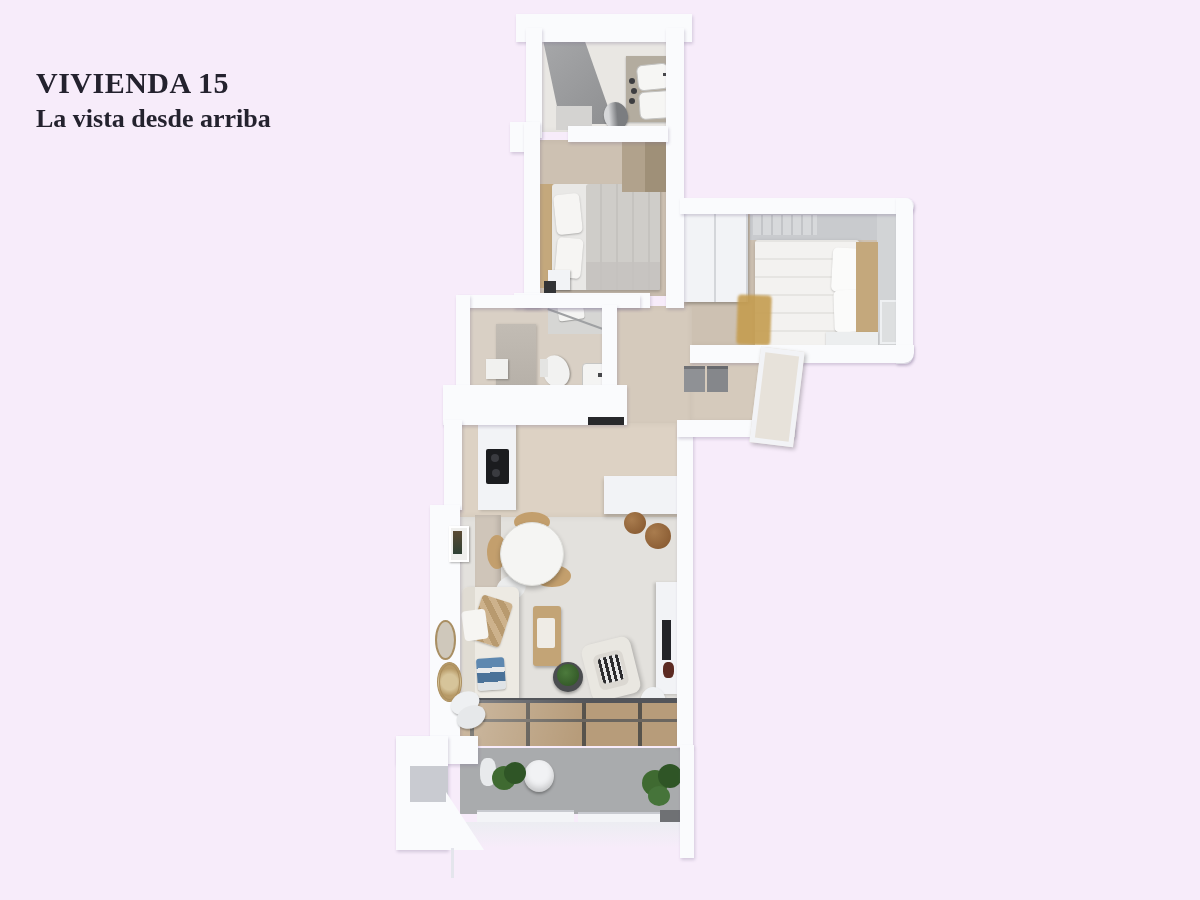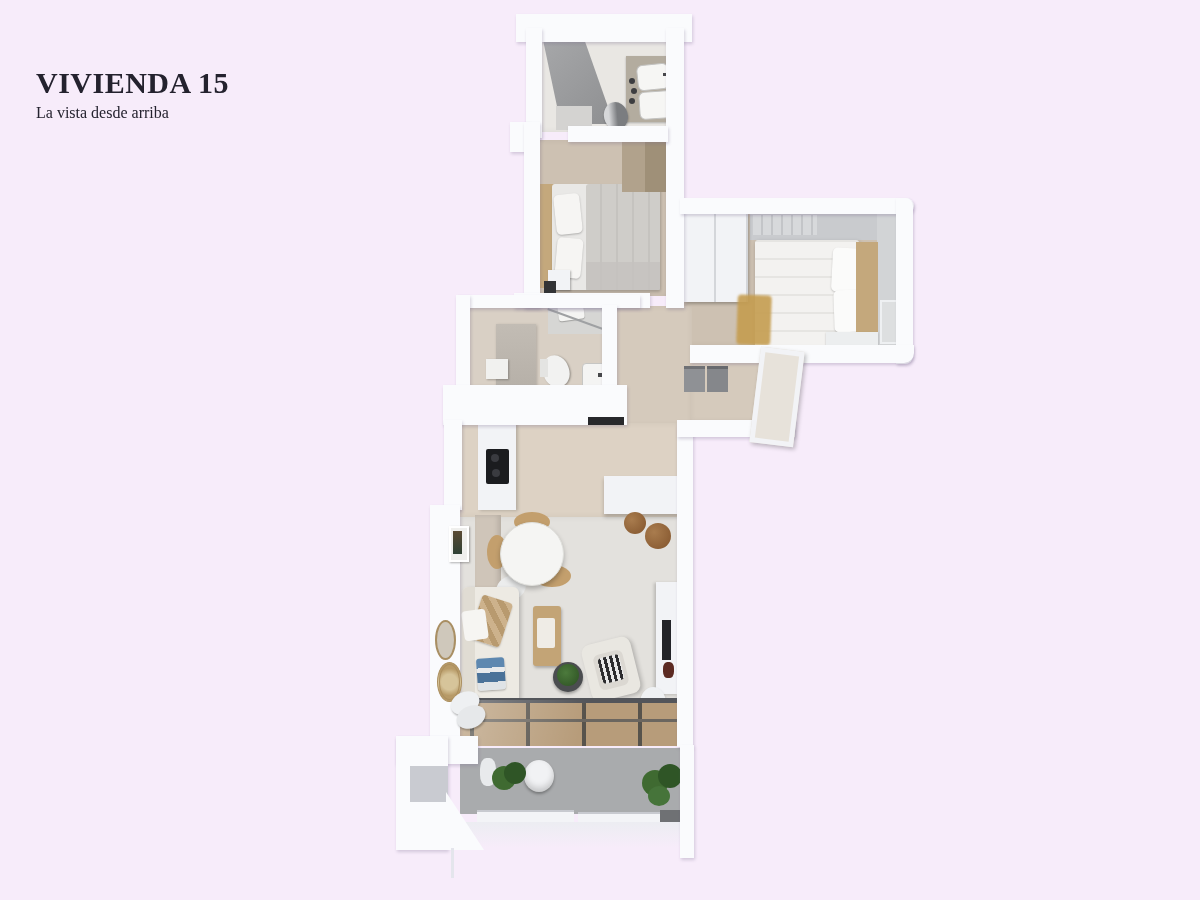--- a/index.html
+++ b/index.html
@@ -1,20 +1,20 @@
 <!DOCTYPE html>
 <html style="--bg: #f7ecfa; --text: #24222e; --wall: #fafbfd; --wallFace: #c9cbce; --parapet: #ecedf2; --floorBeige: #cdc1b2; --floorBeigeLight: #ddd2c4; --floorHall: #d5cabc; --floorBath: #d9d0c5; --floorBathWhite: #e9e7e3; --floorMarble: #e3e1dd; --terrace: #a9abad; --deck: #b79c7a; --deckLine: #57534c; --track: #53555a; --showerA: #a6a7a9; --showerB: #8e8f91; --tan: #c4a87c; --wardrobeTan: #b1a28c; --counterTan: #b3ac9f; --duvetGray: #cfcdc9; --linenWhite: #f3f2f0; --furnWhite: #f2f3f6; --benchWood: #c3a476; --poufBrown: #a97c4e; --poufBrownDark: #82542c; --plantA: #3f6a31; --plantB: #2f5526; --dark: #1b1c1f; --boxGray: #8f9195; --railDark: #6f7174; --rug: #c59d50; --blue: #4f7ca8; --bottleRed: #5c2a22;"><head>
 <meta charset="utf-8">
 <style>
   html,body{margin:0;padding:0;}
   .page{position:relative;width:1200px;height:900px;background:var(--bg,#f7ecfa);overflow:hidden;
         font-family:"Liberation Serif","DejaVu Serif",serif;}
   .hdr{position:absolute;left:36px;top:26px;color:var(--text,#24222e);margin-top:40px;}
   .hdr h1{margin:0;font-size:30px;font-weight:bold;letter-spacing:.5px;}
-  .hdr h2{margin:4px 0 0 0;font-size:16px;font-weight:normal;}
+  .hdr h2{margin:4px 0 0 0;font-size:26px;font-weight:bold;}
   .plan{position:absolute;inset:0;}
   .abs{position:absolute;}
   
   .w{background:var(--wall,#fafbfd);box-shadow:1px 2px 3px rgba(120,105,140,.28);}
   .wf{background:var(--wallFace,#cbcdd0);}
   .fl{box-shadow:inset 0 0 6px rgba(0,0,0,.06);}
   .round{border-radius:50%;}
 </style>
 </head>
 <body>

